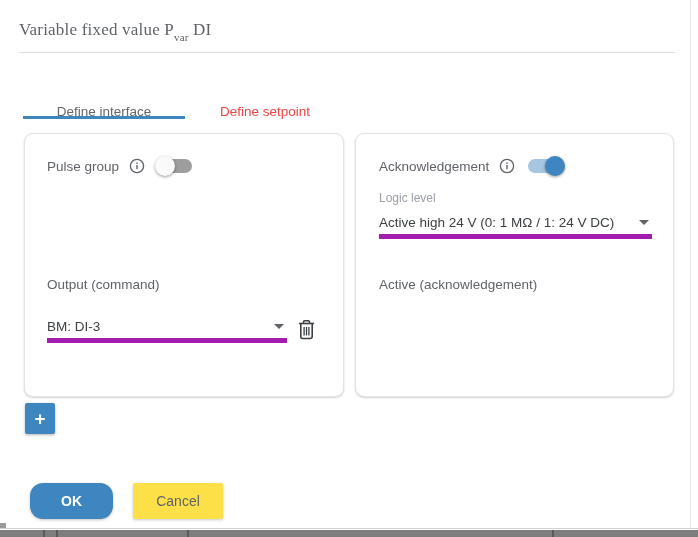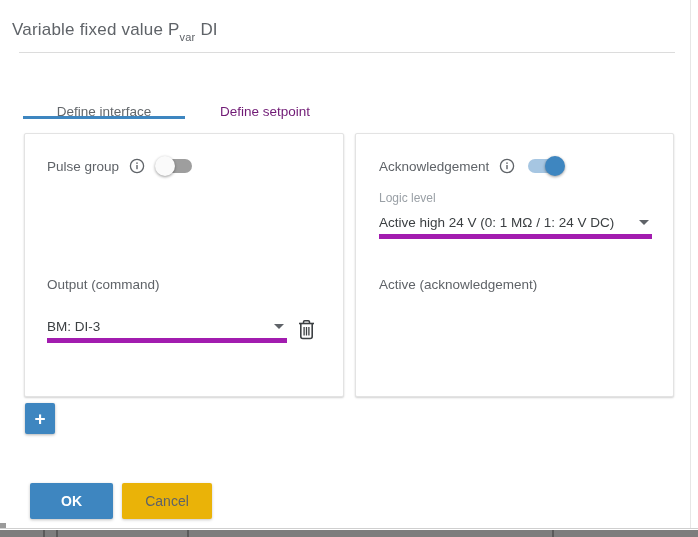--- a/index.html
+++ b/index.html
@@ -3,40 +3,40 @@
 <meta charset="utf-8">
 <style>
   * { margin:0; padding:0; box-sizing:border-box; }
   html,body { background:#fff; }
   body { font-family:"Liberation Sans", sans-serif; }
   .dialog {
     position:relative; width:698px; height:537px; background:#fff; overflow:hidden;
   }
   
   .title {
-    position:absolute; left:12px; top:20px; font-size:17px; color:#5f6368; letter-spacing:.2px;
+    position:absolute; left:19px; top:20px; font-size:17px; color:#5f6368; letter-spacing:.2px;font-family:Liberation Serif, serif;
   }
   .title sub { font-size:11px; position:relative; top:2px; }
   .title-divider {
     position:absolute; left:19px; top:52px; width:656px; height:1px; background:#dcdcdc;
   }
   
   .tabs { position:absolute; left:23px; top:80px; display:flex; height:39px;align-items:flex-end; }
   .tab {
-    width:162px; text-align:center; font-size:13.5px; color:#701a75;
+    width:162px; text-align:center; font-size:13.5px; color:#ef4444;
     padding-top:10px; cursor:pointer;
   }
   .tab.active { color:#63676b; }
   .tab-underline {
     position:absolute; left:23px; top:116px; width:162px; height:3px; background:#3e86c0;
   }
   
   .card {
     position:absolute; top:133px; background:#fff; border:1px solid #e3e3e3;
-    border-radius:2px; box-shadow:0 1px 2px rgba(0,0,0,.18);
+    border-radius:9px; box-shadow:0 1px 2px rgba(0,0,0,.18);
   }
   .card-left  { left:24px;  width:320px; height:264px; }
   .card-right { left:355px; width:319px; height:264px; }
   .toggle-row {
     position:absolute; left:22px; top:20px; height:24px;
     display:flex; align-items:center; gap:10px;
   }
   .toggle-label { font-size:13.5px; color:#5f6368; }
   .info-icon { width:16px; height:16px; display:inline-block; cursor:pointer; }
   
@@ -70,27 +70,27 @@
   
   .plus-button {
     position:absolute; left:25px; top:403px; width:30px; height:31px;
     background:#3e86c0; color:#fff; border:none; border-radius:2px;
     font-size:19px; font-weight:bold; line-height:28px; text-align:center;
     box-shadow:0 1px 3px rgba(0,0,0,.3); cursor:pointer;
     font-family:"Liberation Sans", sans-serif;
   }
   .ok-button {
     position:absolute; left:30px; top:483px; width:83px; height:36px;
-    background:#3e86c0; color:#fff; border:none; border-radius:2px;
+    background:#3e86c0; color:#fff; border:none; border-radius:13px;
     font-size:14px; font-weight:bold; box-shadow:0 1px 3px rgba(0,0,0,.25);
     cursor:pointer; font-family:"Liberation Sans", sans-serif;
   }
   .cancel-button {
-    position:absolute; left:122px; top:483px; width:90px; height:36px;
-    background:#eab308; color:#5f6368; border:none; border-radius:2px;
+    position:absolute; left:133px; top:483px; width:90px; height:36px;
+    background:#fde047; color:#5f6368; border:none; border-radius:2px;
     font-size:14px; box-shadow:0 1px 3px rgba(0,0,0,.22);
     cursor:pointer; font-family:"Liberation Sans", sans-serif;
   }
   
   .dialog-right-border { position:absolute; left:690px; top:0; width:1px; height:528px; background:#e6e6e6; }
   .page-edge-line { position:absolute; left:0; top:528px; width:698px; height:1px; background:#cfcfcf; }
   .bottom-bar { position:absolute; left:0; top:530px; width:698px; height:7px; background:#7d7d7d; }
   .bottom-bar .sep { position:absolute; top:0; width:2px; height:7px; background:#5a5a5a; }
   .corner-nub { position:absolute; left:0; top:523px; width:6px; height:6px; background:#9a9a9a; }
 </style>

